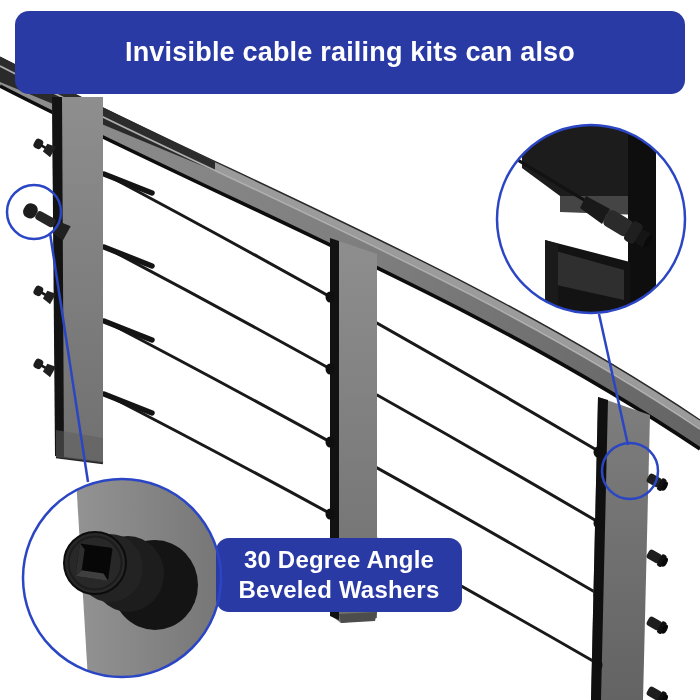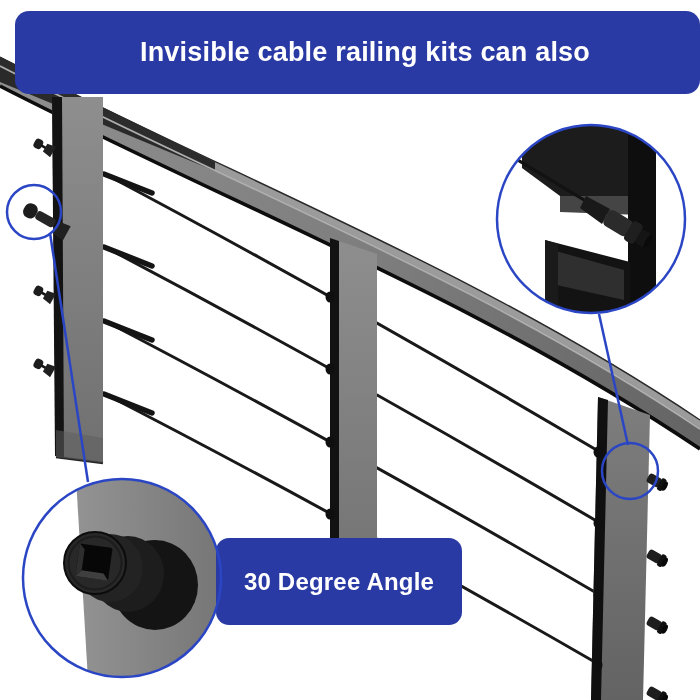--- a/index.html
+++ b/index.html
@@ -16,24 +16,23 @@
   }
   #scene,#overlay{position:absolute;left:0;top:0;}
   #overlay{pointer-events:none;}
   .banner{
     position:absolute;left:15px;top:11px;width:670px;height:83px;
     background:var(--banner-bg);border-radius:14px;
     color:var(--banner-text);text-align:center;
     font-weight:bold;font-size:27px;line-height:35px;
     display:flex;flex-direction:column;justify-content:center;
     letter-spacing:.2px;
-    padding-left:15px;
   }
   .washer-label{
-    position:absolute;left:216px;top:538px;width:246px;height:87px;
+    position:absolute;left:216px;top:538px;width:246px;height:74px;
     background:var(--banner-bg);border-radius:13px;
     color:var(--banner-text);text-align:center;
     font-weight:bold;font-size:24px;line-height:30px;
     display:flex;flex-direction:column;justify-content:center;
     letter-spacing:.2px;
   }
 </style>
 </head>
 <body>
 
@@ -220,18 +219,19 @@
       </g>
     </g>
   </svg>
 
   <div class="banner">
     <div>Invisible cable railing kits can also</div>
   </div>
 
   <div class="washer-label">
     <div>30 Degree Angle</div>
+    <div>Beveled Washers</div>
   </div>
 
   <svg id="overlay" width="700" height="700" viewBox="0 0 700 700">
     <circle cx="122" cy="578" r="99" fill="none" stroke="var(--callout-blue)" stroke-width="2.5"></circle>
   </svg>
 </div>
 
 </body></html>

